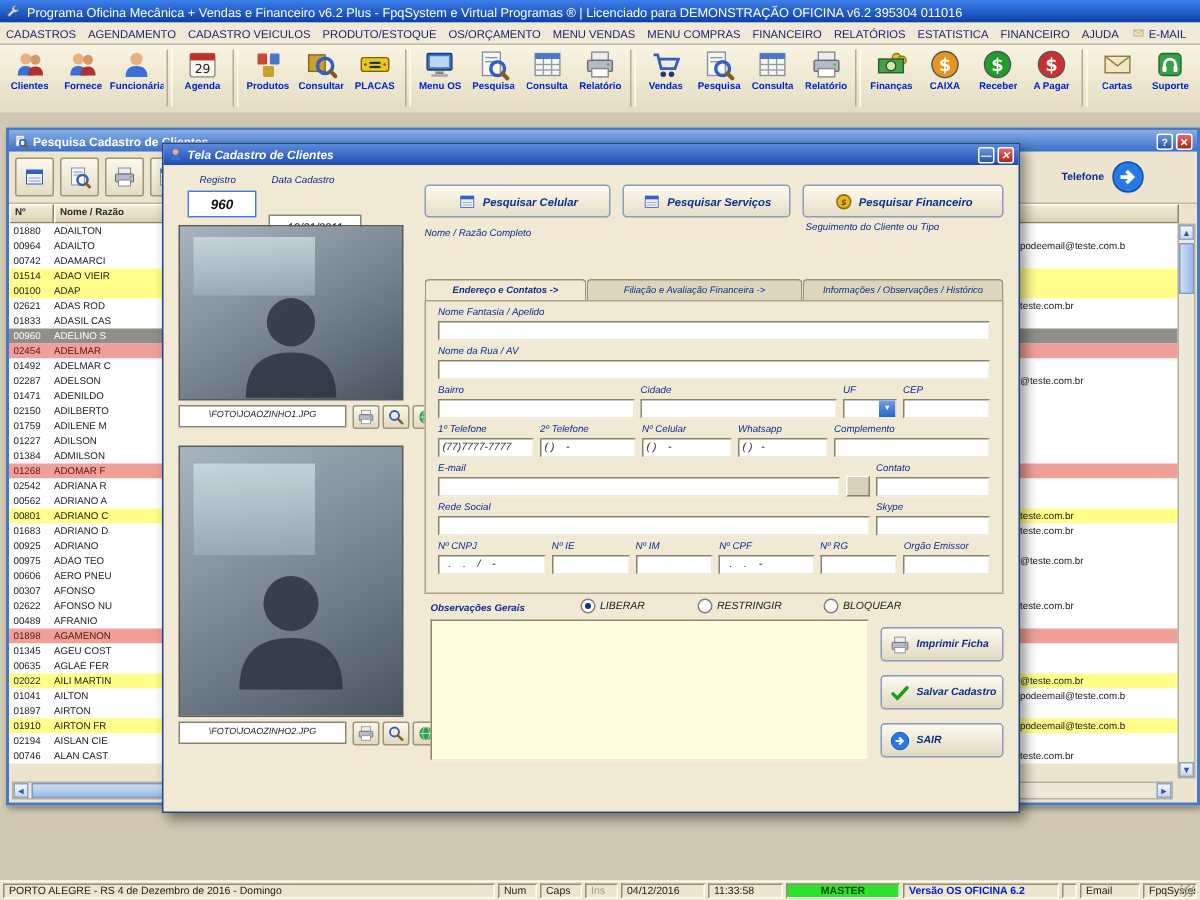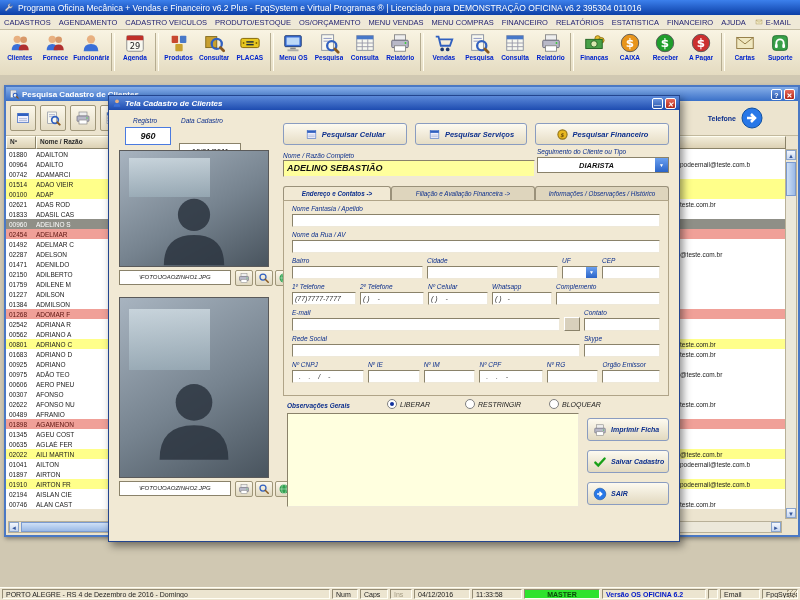--- a/index.html
+++ b/index.html
@@ -707,26 +707,21 @@
           <span>Pesquisar Financeiro</span>
         </div>
         <div class="dbtn" style="left:306px;top:13px;width: 112px">
           <svg class="bico">
               <use href="#s-form"></use>
             </svg>
           <span>Pesquisar Serviços</span>
         </div>
 
         <span class="dlab" style="left:174px;top:42px">Nome / Razão Completo</span>
-        <div class="dname" style="left:174px;top:50px;width:252px">ADELINO SEBASTIÃO</div>
         <span class="dlab" style="left:428px;top:38px">Seguimento do Cliente ou Tipo</span>
-        <div class="dcombo" style="left:428px;top:47px;width:132px">
-          <span class="cval">DIARISTA</span>
-          <span class="arr">▼</span>
-        </div>
 
         <div class="photo" style="top:40px;height:117px">
           <div class="win"></div>
           <svg>
               <use href="#s-personph"></use>
             </svg>
         </div>
         <div class="ppath" style="left:10px;top:160px">\FOTO\JOAOZINHO1.JPG</div>
         <div class="pbtn" style="left:126px;top:160px">
             <svg>

